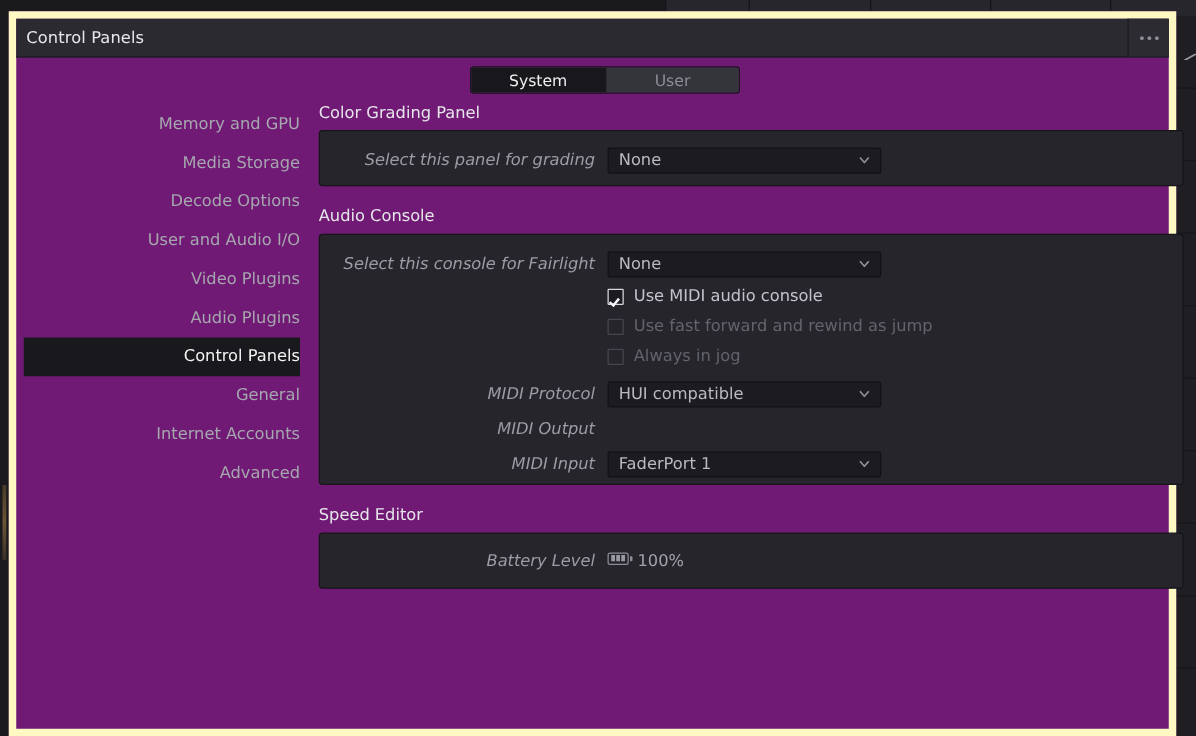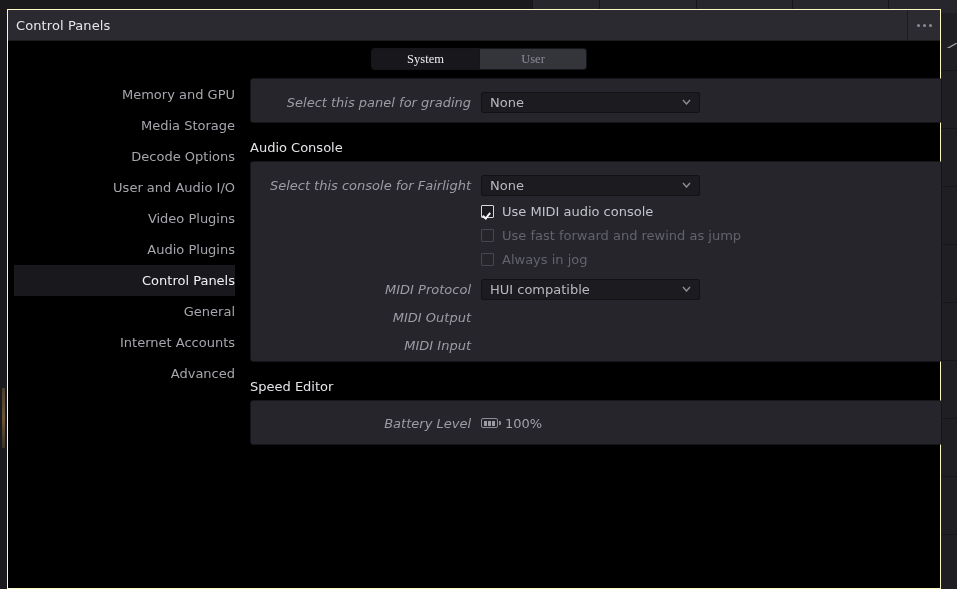--- a/index.html
+++ b/index.html
@@ -34,22 +34,22 @@
   #bg-right-edge .tickrow { height: 58px; border-bottom: 1px solid #17171b; }
   #bg-right-edge .diag {
     position: absolute; left: 0; top: 25px; width: 16px; height: 10px;
     overflow: hidden;
   }
 
   
   #dialog {
     position: absolute; left: 7px; top: 9px;
     width: 934px; height: 580px;
-    background: #000000;
-    border: 1px solid #fef9c3;
+    background: #701a75;
+    border: 6px solid #fef9c3;
   }
 
   
   #titlebar {
     position: relative;
     height: 31px;
     background: #2a2a30;
     border-bottom: 1px solid #1b1b20;
     display: flex; align-items: center;
   }
@@ -66,21 +66,20 @@
     display: flex; align-items: center; justify-content: center;
     gap: 3px;
     background: #2b2b31;
   }
   #more-btn .dot { width: 3px; height: 3px; border-radius: 50%; background: #8d8d96; }
 
   
   #tabs-row {
     height: 34px;
     position: relative;
-    font-family: Liberation Serif, serif;
   }
   #tabs {
     position: absolute; left: 363px; top: 7px;
     width: 216px; height: 22px;
     display: flex;
     border: 1px solid #15151a;
     border-radius: 3px;
     overflow: hidden;
   }
   .tab {
@@ -185,21 +184,21 @@
     width: 3px; height: 6px;
     border-right: 2px solid #f4f4f7;
     border-bottom: 2px solid #f4f4f7;
     transform: rotate(40deg);
   }
   .cbox.disabled { border-color: #46464e; background: #25252b; }
   .cblabel { font-size: 13px; color: #c3c3cb; }
   .cblabel.dim { color: #63636b; }
 
   
-  .batt-wrap { display: flex; align-items: center; }
+  .batt-wrap { display: flex; }
   .batt {
     position: relative;
     width: 17px; height: 10px;
     border: 1.5px solid #8c8c95;
     border-radius: 2px;
     display: flex; align-items: center; justify-content: center;
     gap: 1px;
     margin-right: 7px;
   }
   .batt .cell { width: 3px; height: 5px; background: #9a9aa3; }
@@ -272,20 +271,21 @@
       <div class="side-item" style="top:159px">Audio Plugins</div>
       <div class="side-item selected" style="top:190px">Control Panels</div>
       <div class="side-item" style="top:221px">General</div>
       <div class="side-item" style="top:252px">Internet Accounts</div>
       <div class="side-item" style="top:283px">Advanced</div>
     </div>
 
     <div id="panels">
 
       <div style="padding-top:3px">
+        <div class="group-label">Color Grading Panel</div>
         <div class="panel" style="height:45px; padding-top:9px;">
           <div class="row">
             <div class="row-label">Select this panel for grading</div>
             <div class="combo">
               <span class="val">None</span>
               <span class="chev">
                 <svg width="9" height="6" viewBox="0 0 9 6">
                     <path d="M1 1 L4.5 5 L8 1" fill="none" stroke="#8e8e97" stroke-width="1.4"></path>
                   </svg>
               </span>
@@ -332,20 +332,28 @@
                     <path d="M1 1 L4.5 5 L8 1" fill="none" stroke="#8e8e97" stroke-width="1.4"></path>
                   </svg>
               </span>
             </div>
           </div>
           <div class="row">
             <div class="row-label">MIDI Output</div>
           </div>
           <div class="row">
             <div class="row-label">MIDI Input</div>
+            <div class="combo">
+              <span class="val">FaderPort 1</span>
+              <span class="chev">
+                <svg width="9" height="6" viewBox="0 0 9 6">
+                    <path d="M1 1 L4.5 5 L8 1" fill="none" stroke="#8e8e97" stroke-width="1.4"></path>
+                  </svg>
+              </span>
+            </div>
           </div>
 
         </div>
       </div>
 
       <div style="padding-top:17px">
         <div class="group-label">Speed Editor</div>
         <div class="panel" style="height:45px; padding-top:11px;">
           <div class="row" style="height:22px">
             <div class="row-label">Battery Level</div>

